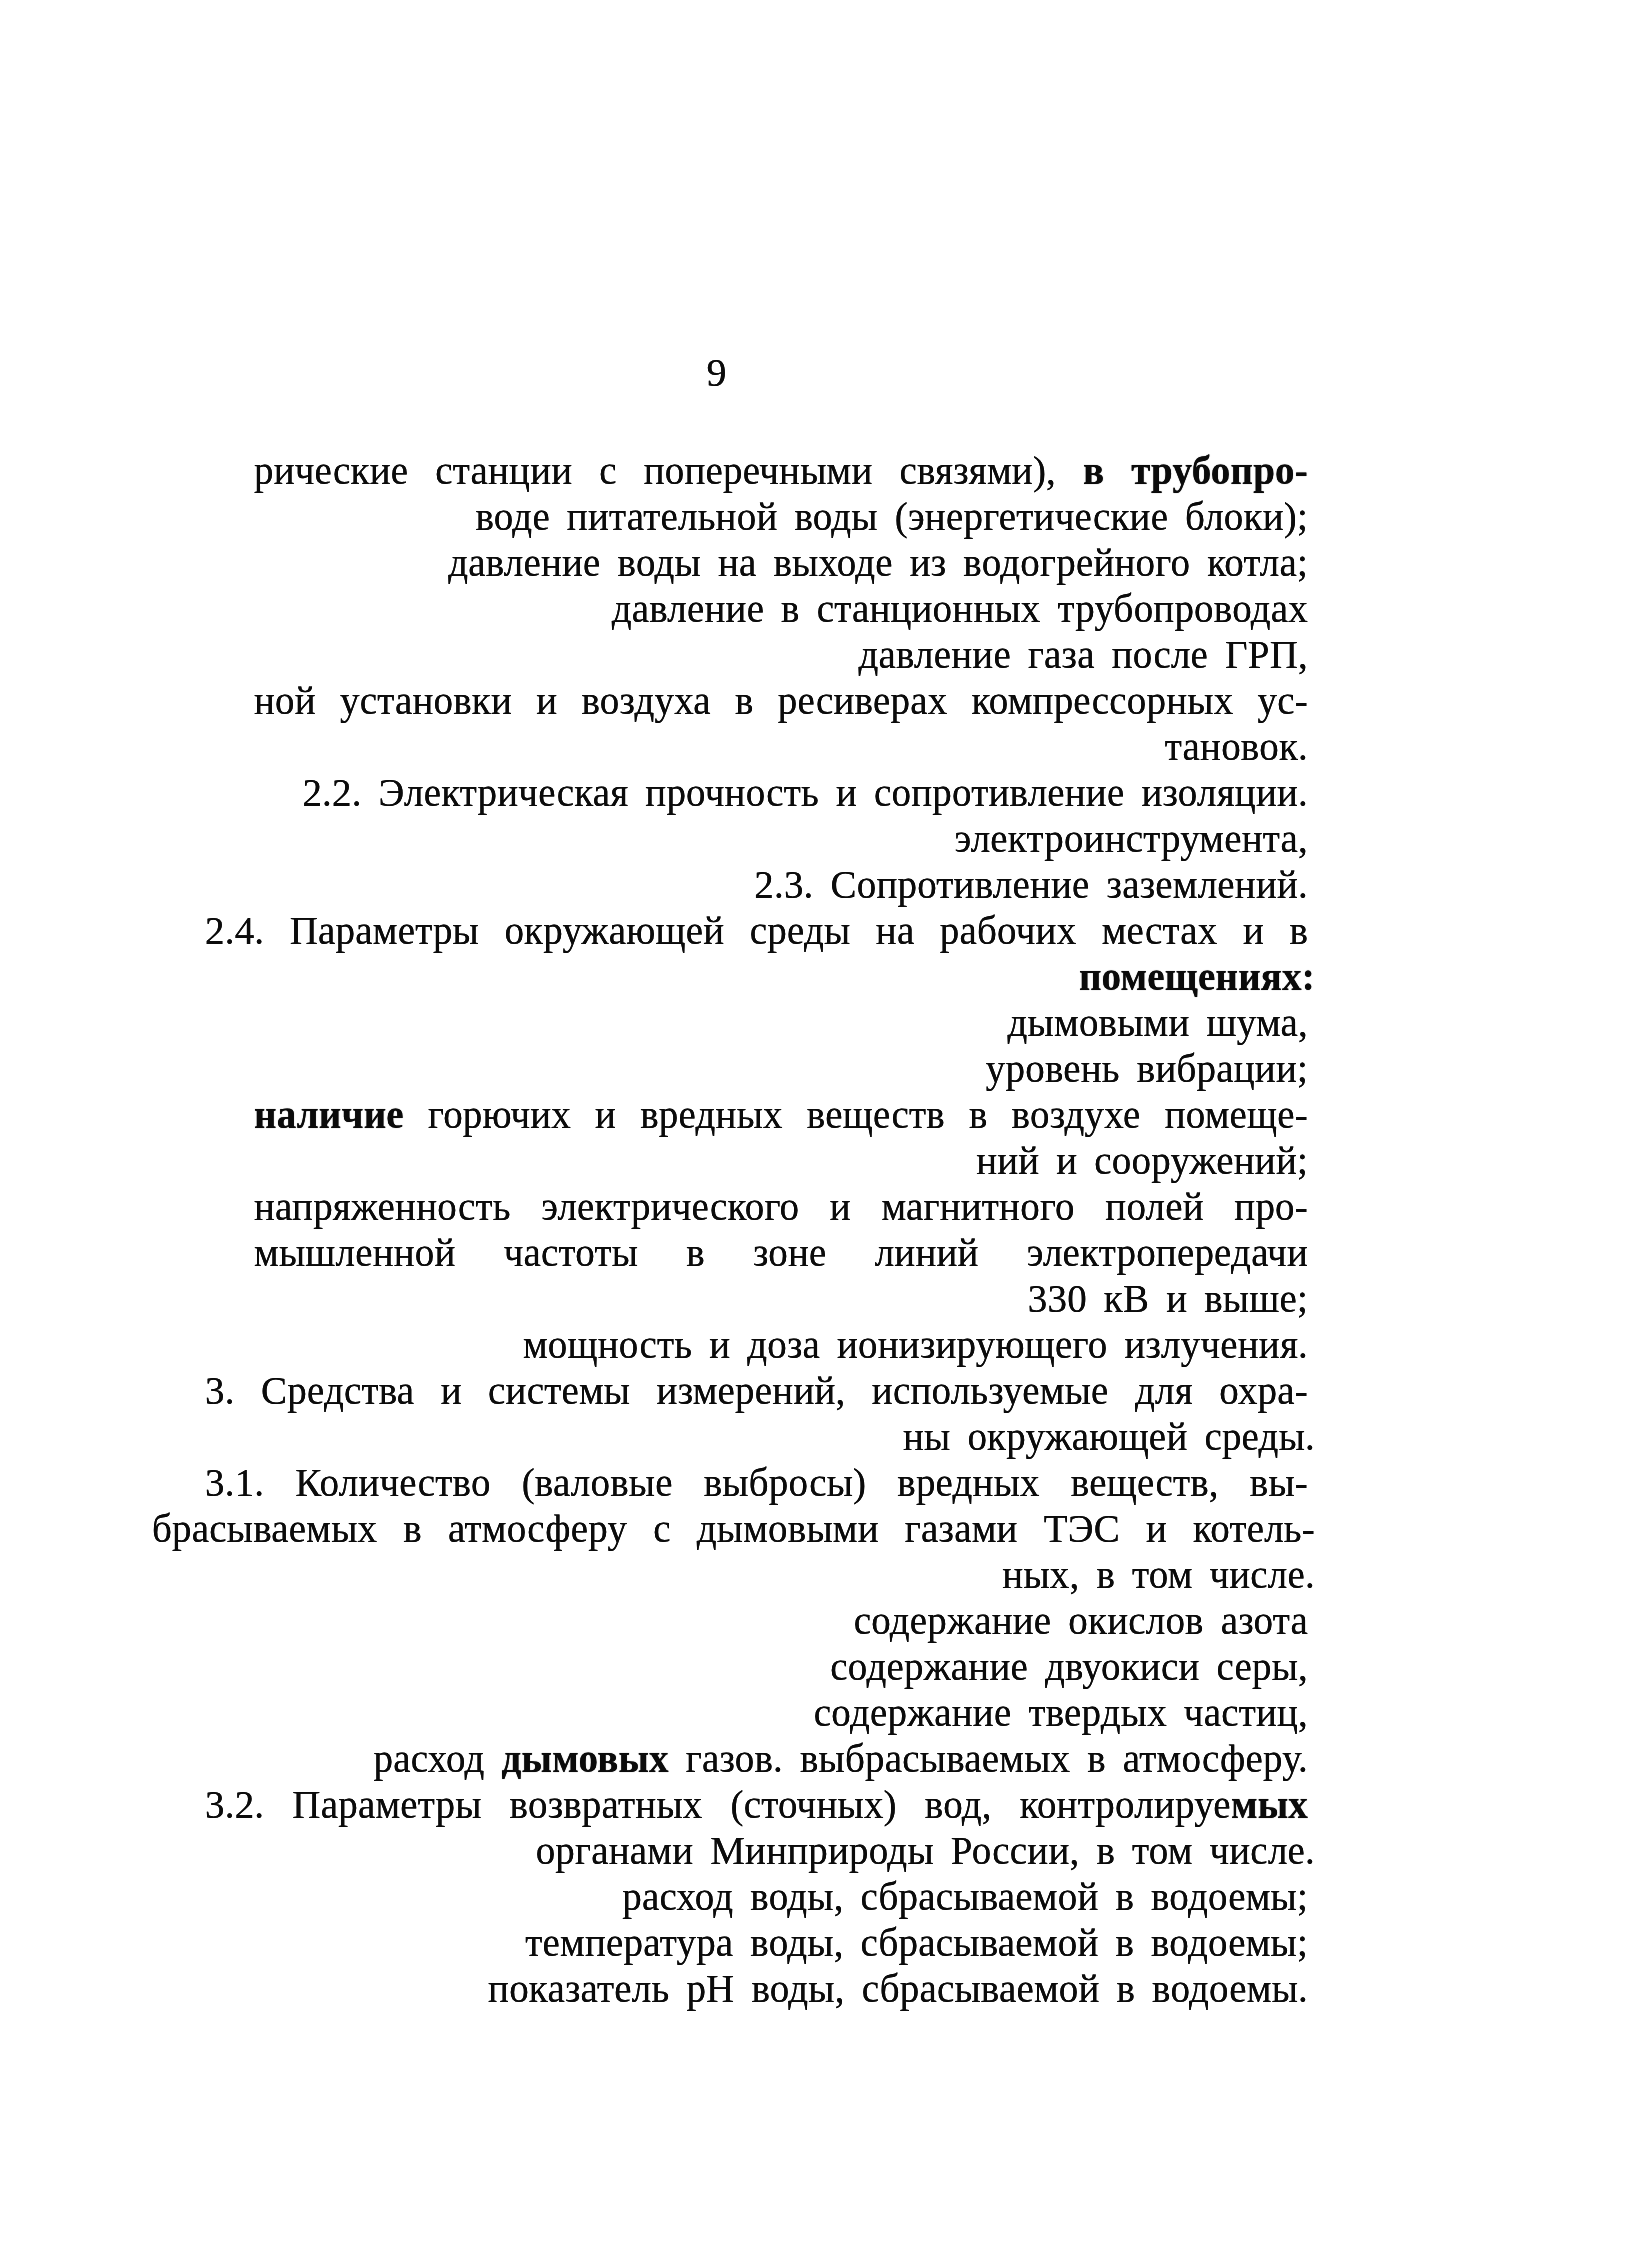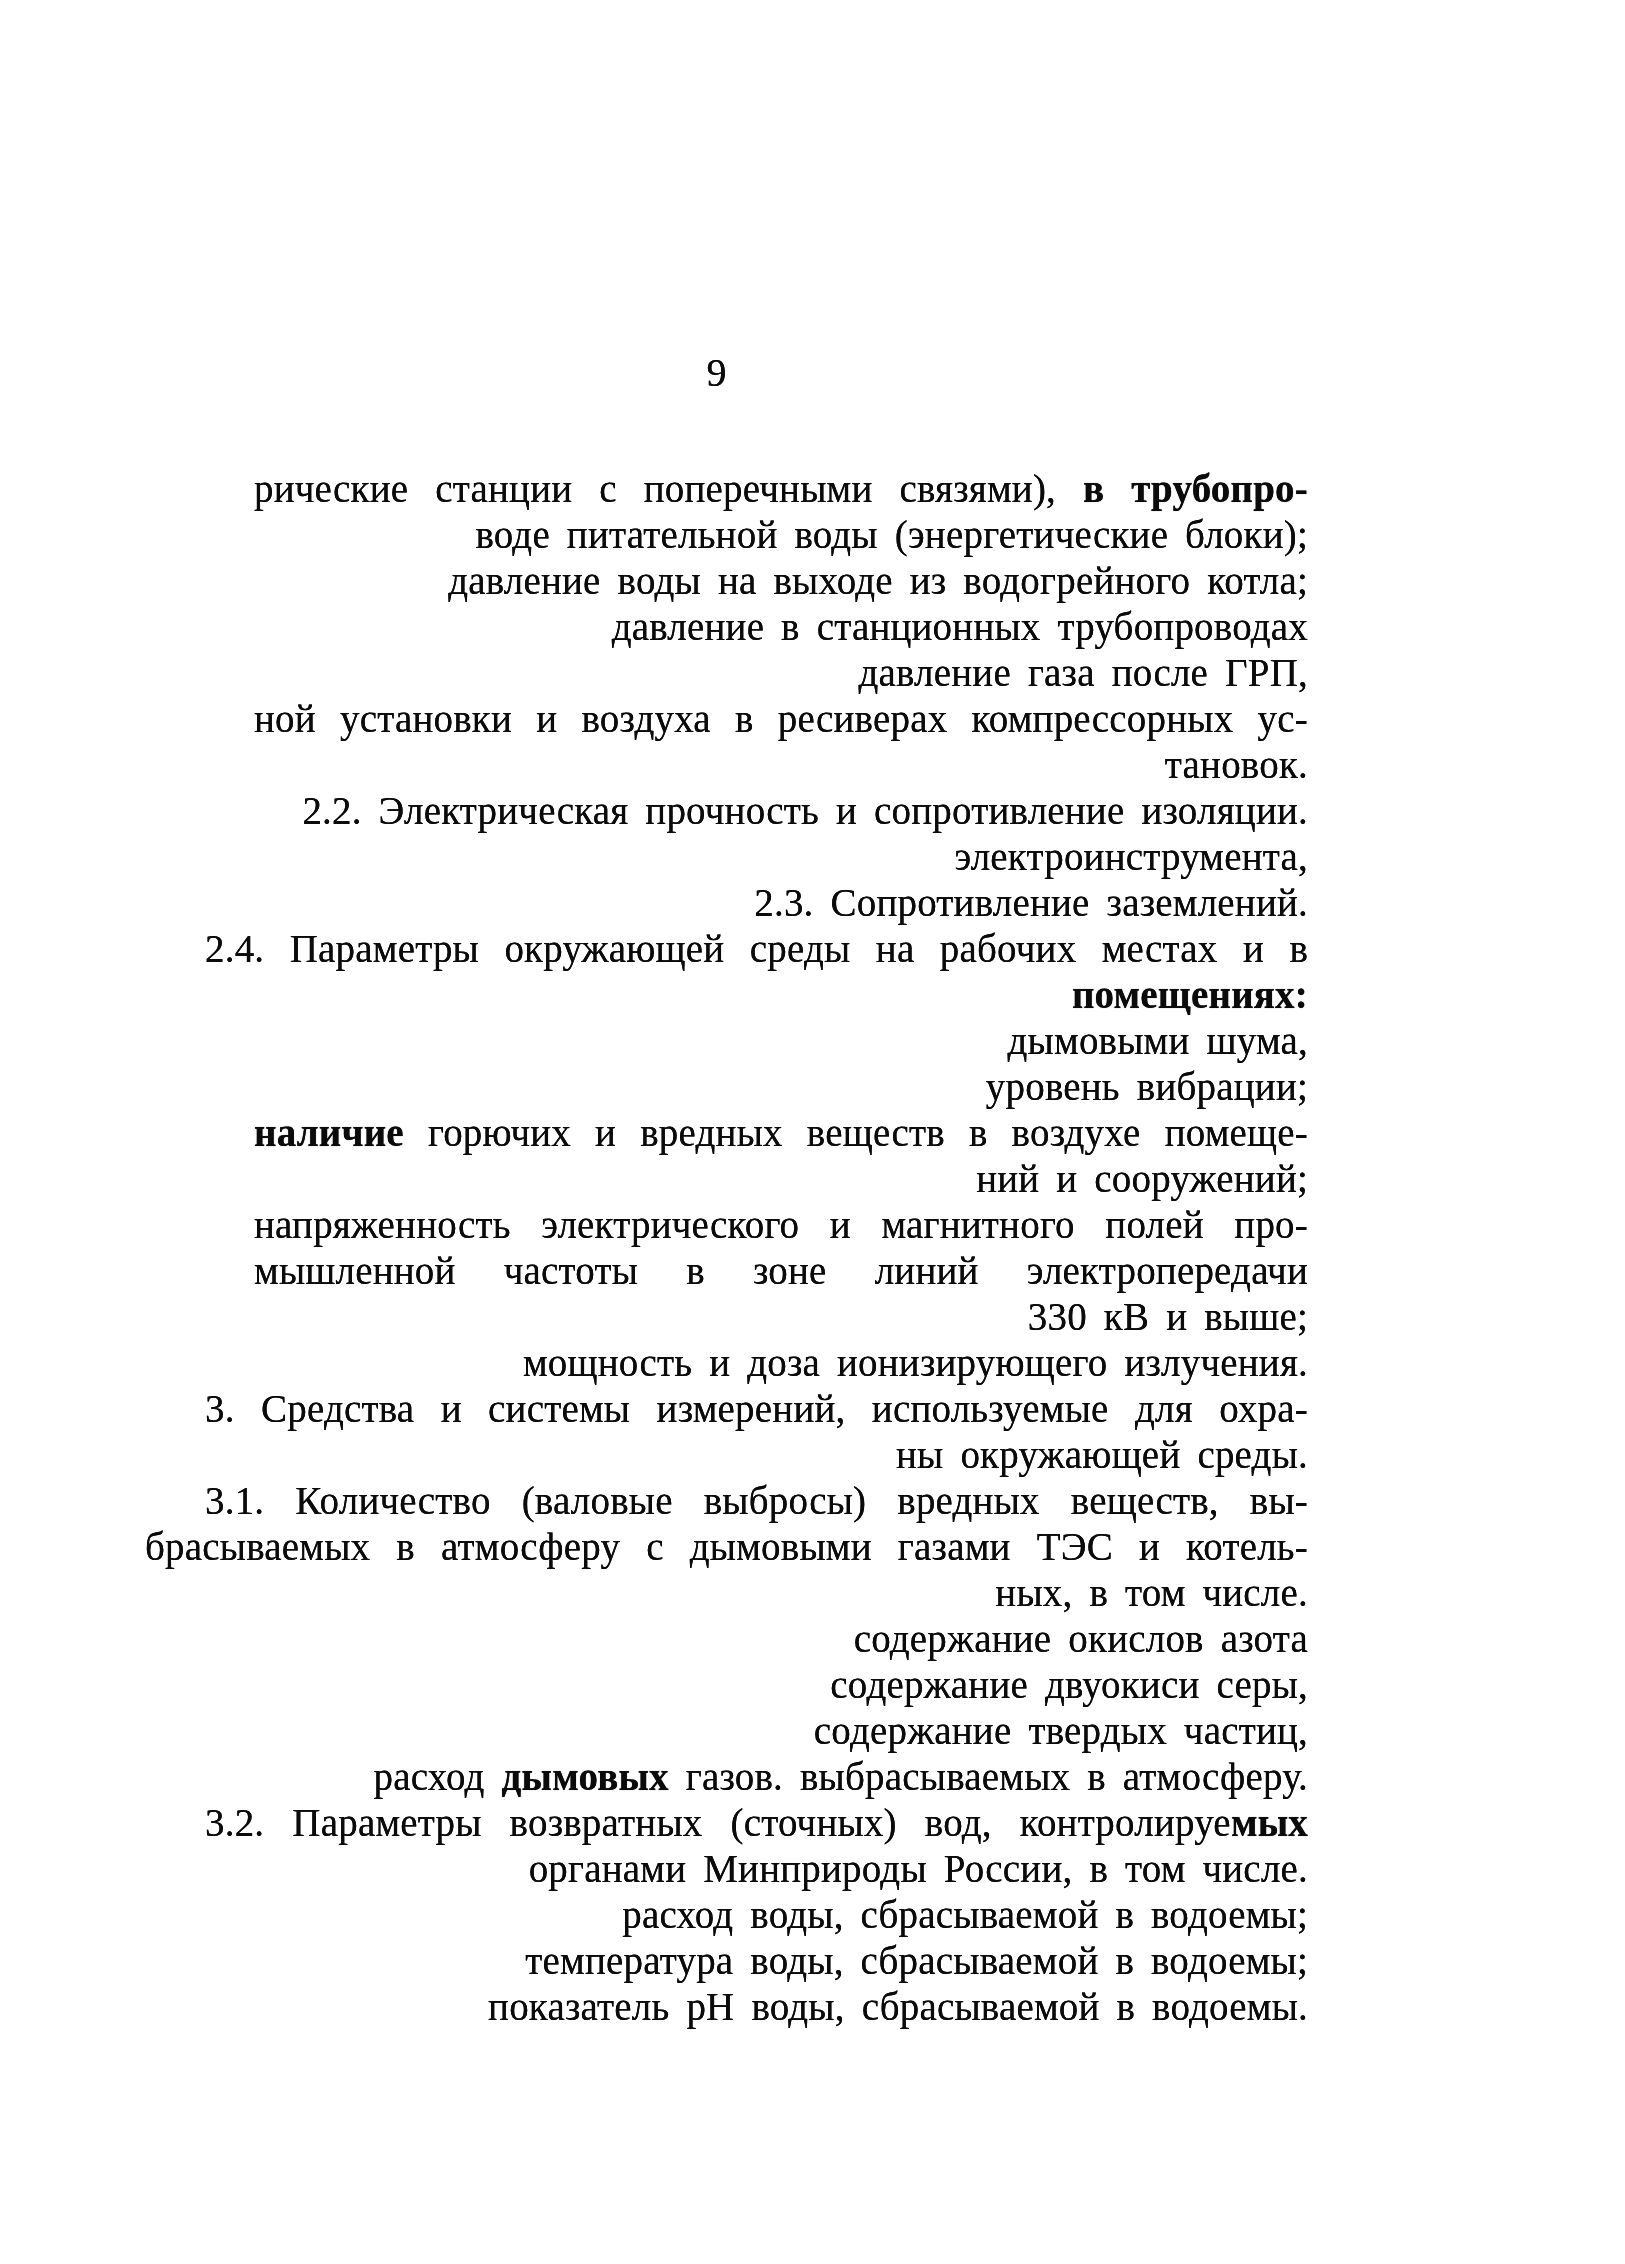--- a/index.html
+++ b/index.html
@@ -22,42 +22,42 @@
     left: 681px;
     width: 71px;
     text-align: center;
     font-size: 40px;
     line-height: 40px;
     text-shadow: 0 0 0.5px #000;
   }
   .text-block {
     position: absolute;
     left: 145px;
-    top: 466px;
+    top: 448px;
     width: 1163px;
   }
   .line {
     box-sizing: border-box;
     width: 100%;
     height: 46px;
     font-size: 39px;
     line-height: 46px;
     letter-spacing: 0.2px;
     word-spacing: 7px;
     white-space: nowrap;
     text-align: right;
     text-shadow: 0 0 0.5px #000;
   }
   .line.justified {
     white-space: normal;
     text-align: justify;
     text-align-last: justify;
     overflow: hidden;
   }
-  .indent-margin { padding-left: 0; }
+  .indent-margin { padding-left: 0; margin-left: 7px; }
   .indent-para   { padding-left: 60px; }
   .indent-item   { padding-left: 109px; }
   .seg-bold {
     font-weight: 700;
     text-shadow: 0 0 0.7px #000;
   }
 </style>
 </head>
 <body>
 

